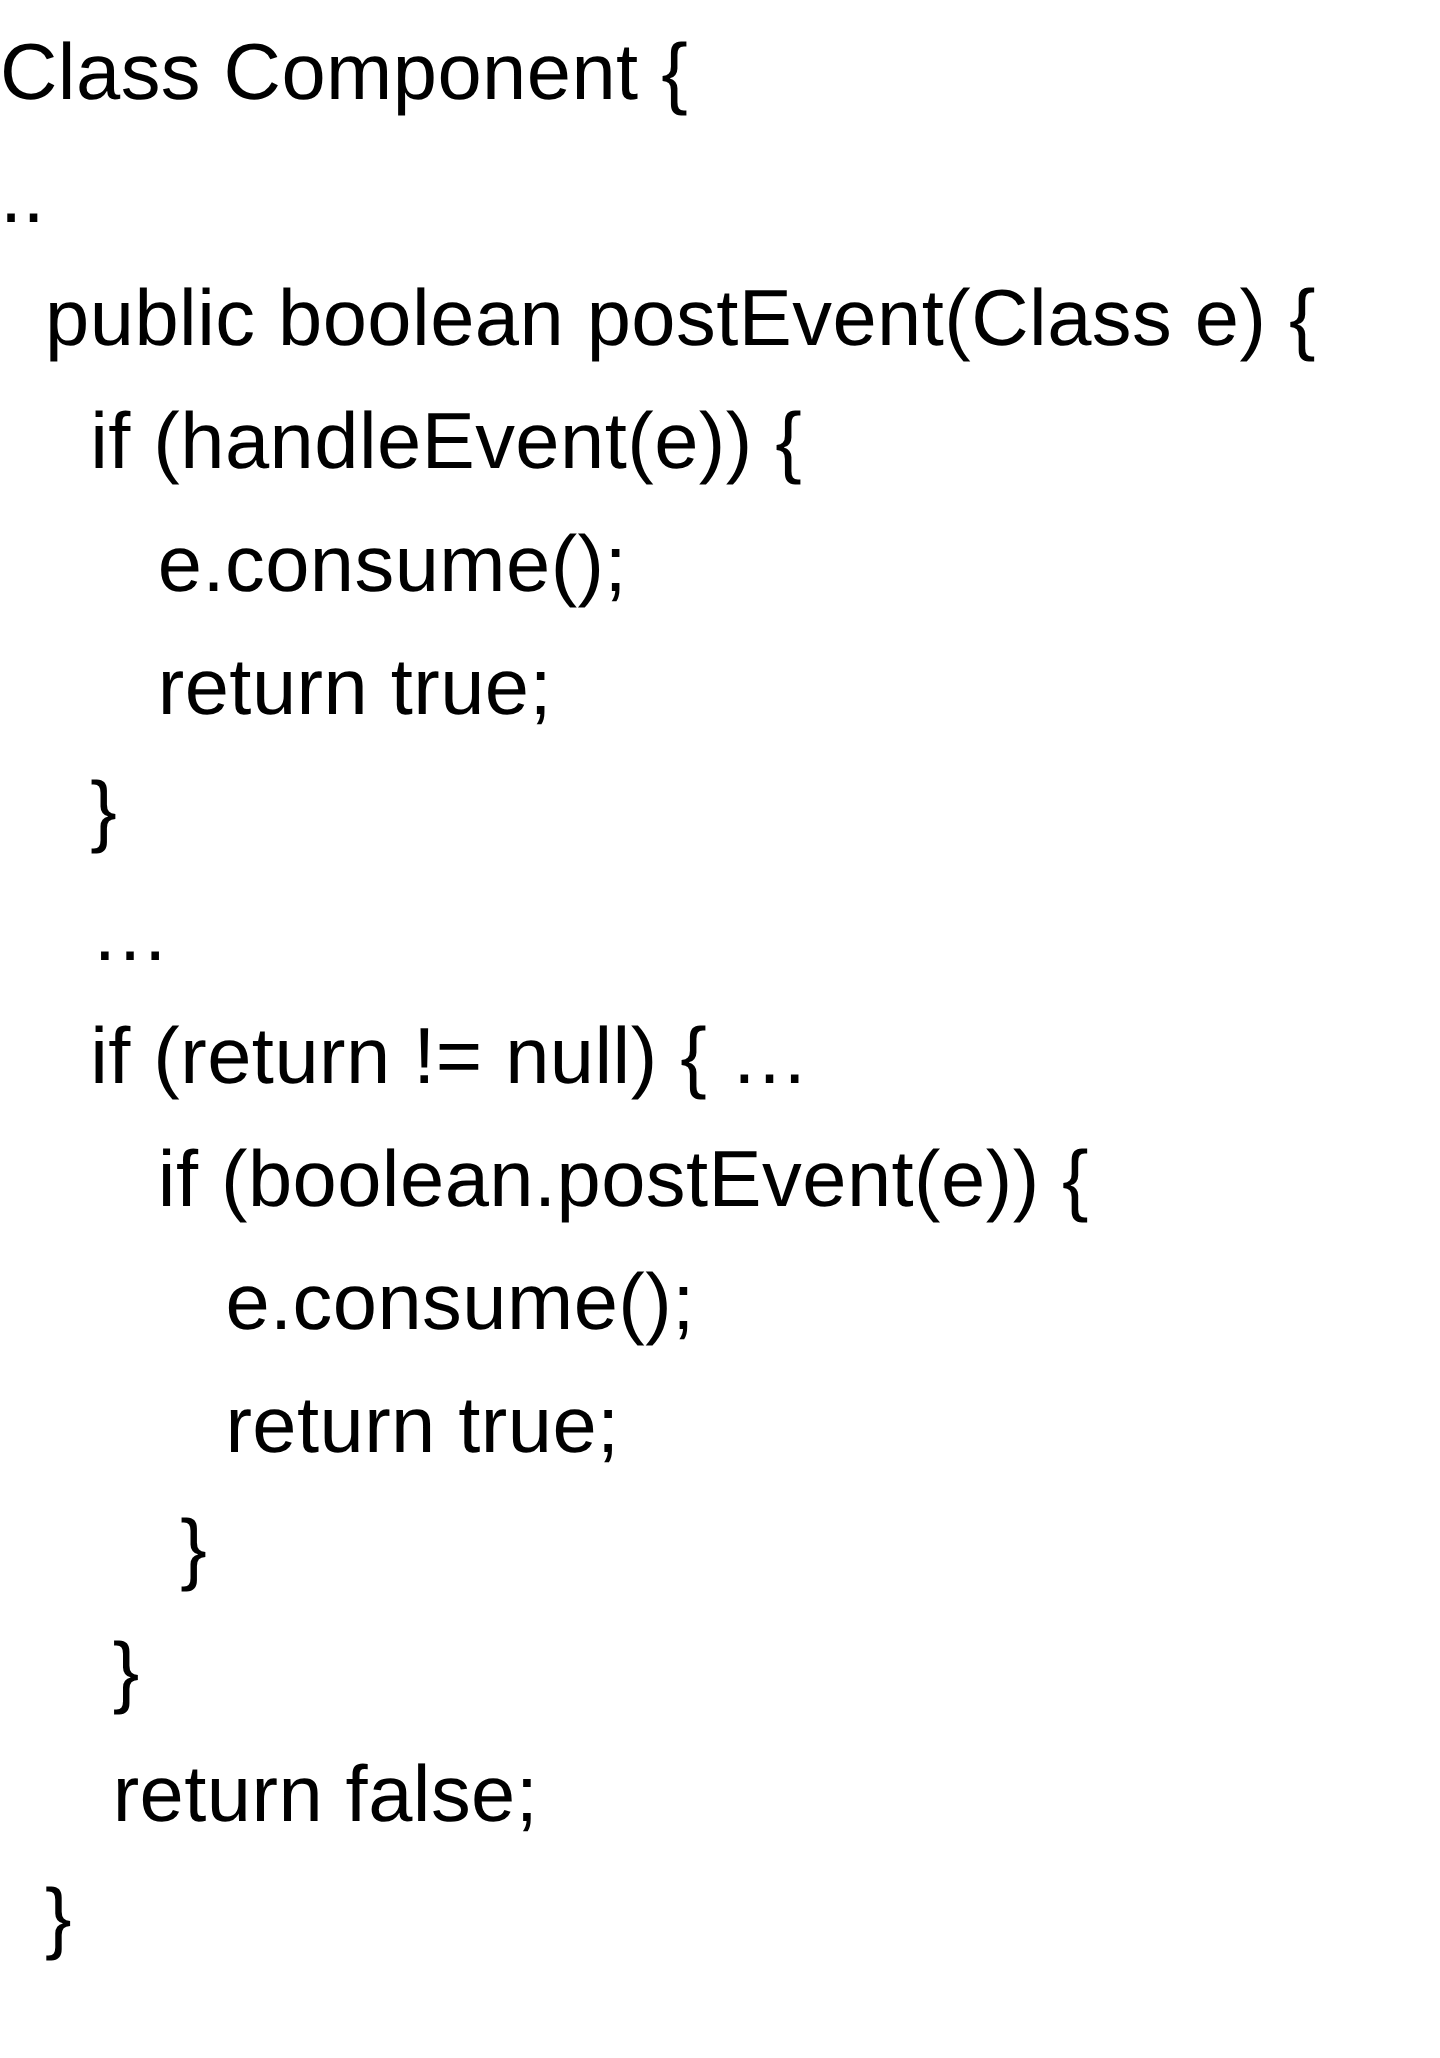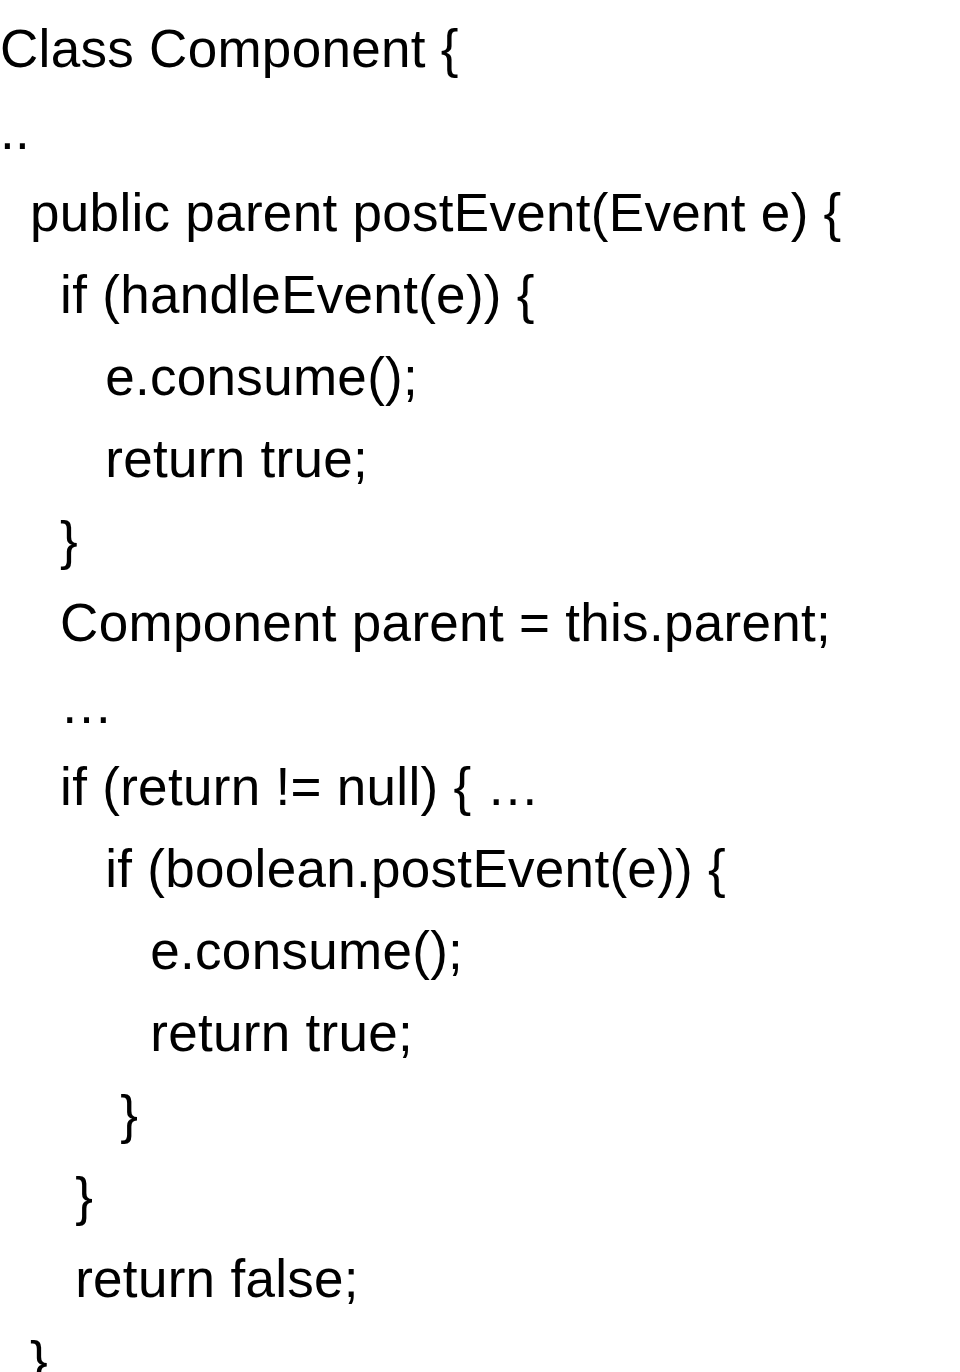--- a/index.html
+++ b/index.html
@@ -26,26 +26,25 @@
     line-height: 82px;
     letter-spacing: 0.3px;
   }
 </style>
 </head>
 <body>
 
 <div class="page">
   <div class="code">Class Component {</div>
   <div class="code">..</div>
-  <div class="code">  public parent postEvent(Event e) {</div>
+  <div class="code">  public boolean postEvent(Class e) {</div>
   <div class="code">    if (handleEvent(e)) {</div>
   <div class="code">       e.consume();</div>
   <div class="code">       return true;</div>
   <div class="code">    }</div>
-  <div class="code">    Component parent = this.parent;</div>
   <div class="code">    …</div>
   <div class="code">    if (return != null) { …</div>
   <div class="code">       if (boolean.postEvent(e)) {</div>
   <div class="code">          e.consume();</div>
   <div class="code">          return true;</div>
   <div class="code">        }</div>
   <div class="code">     }</div>
   <div class="code">     return false;</div>
   <div class="code">  }</div>
 

